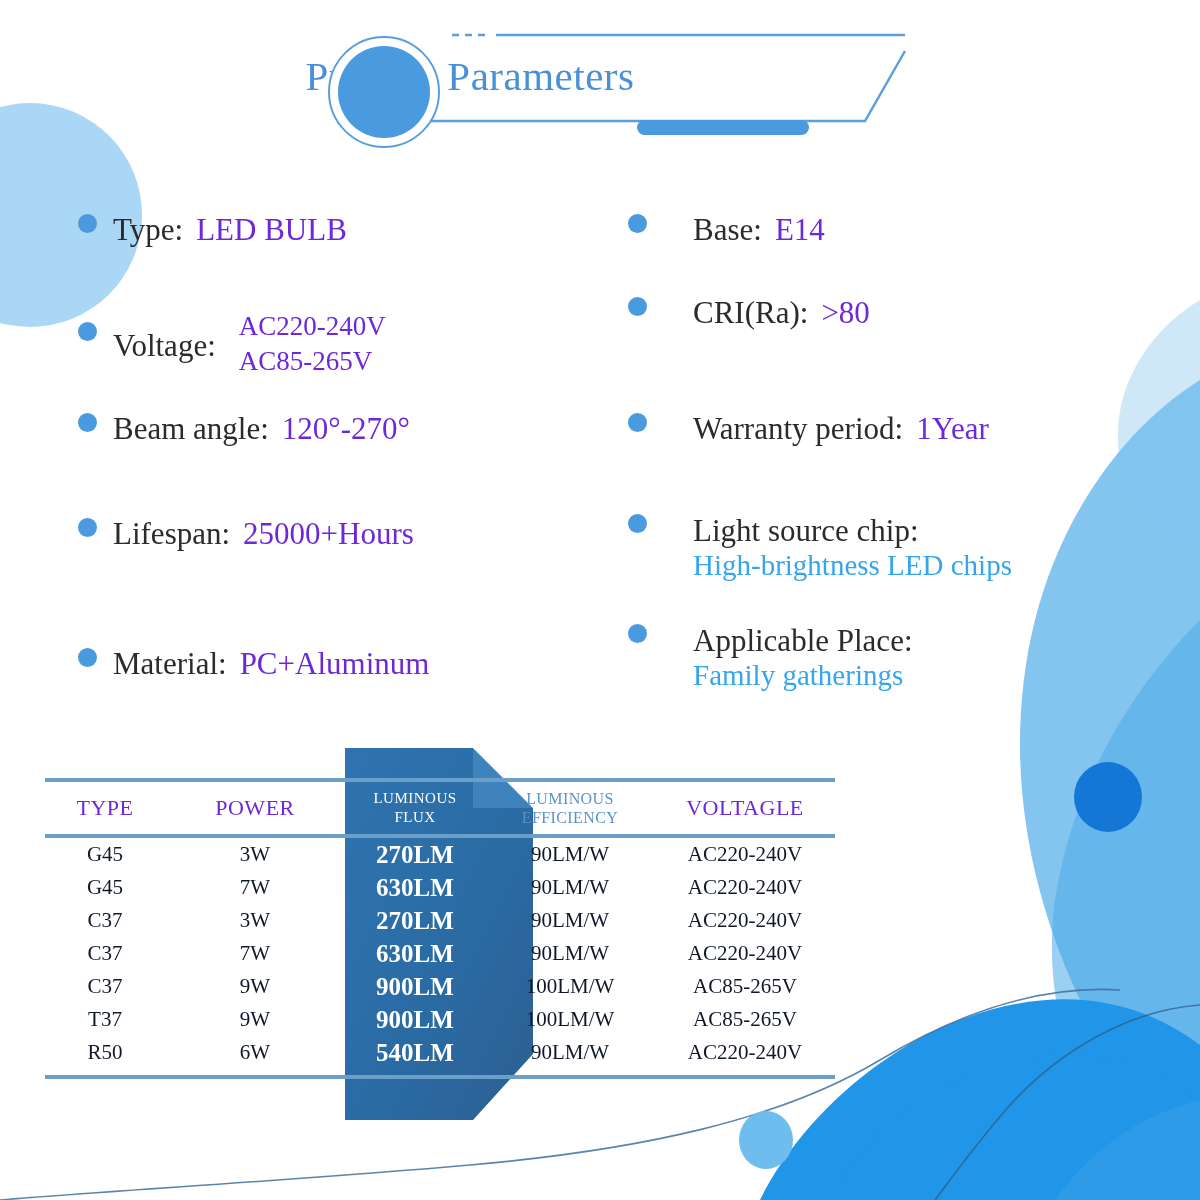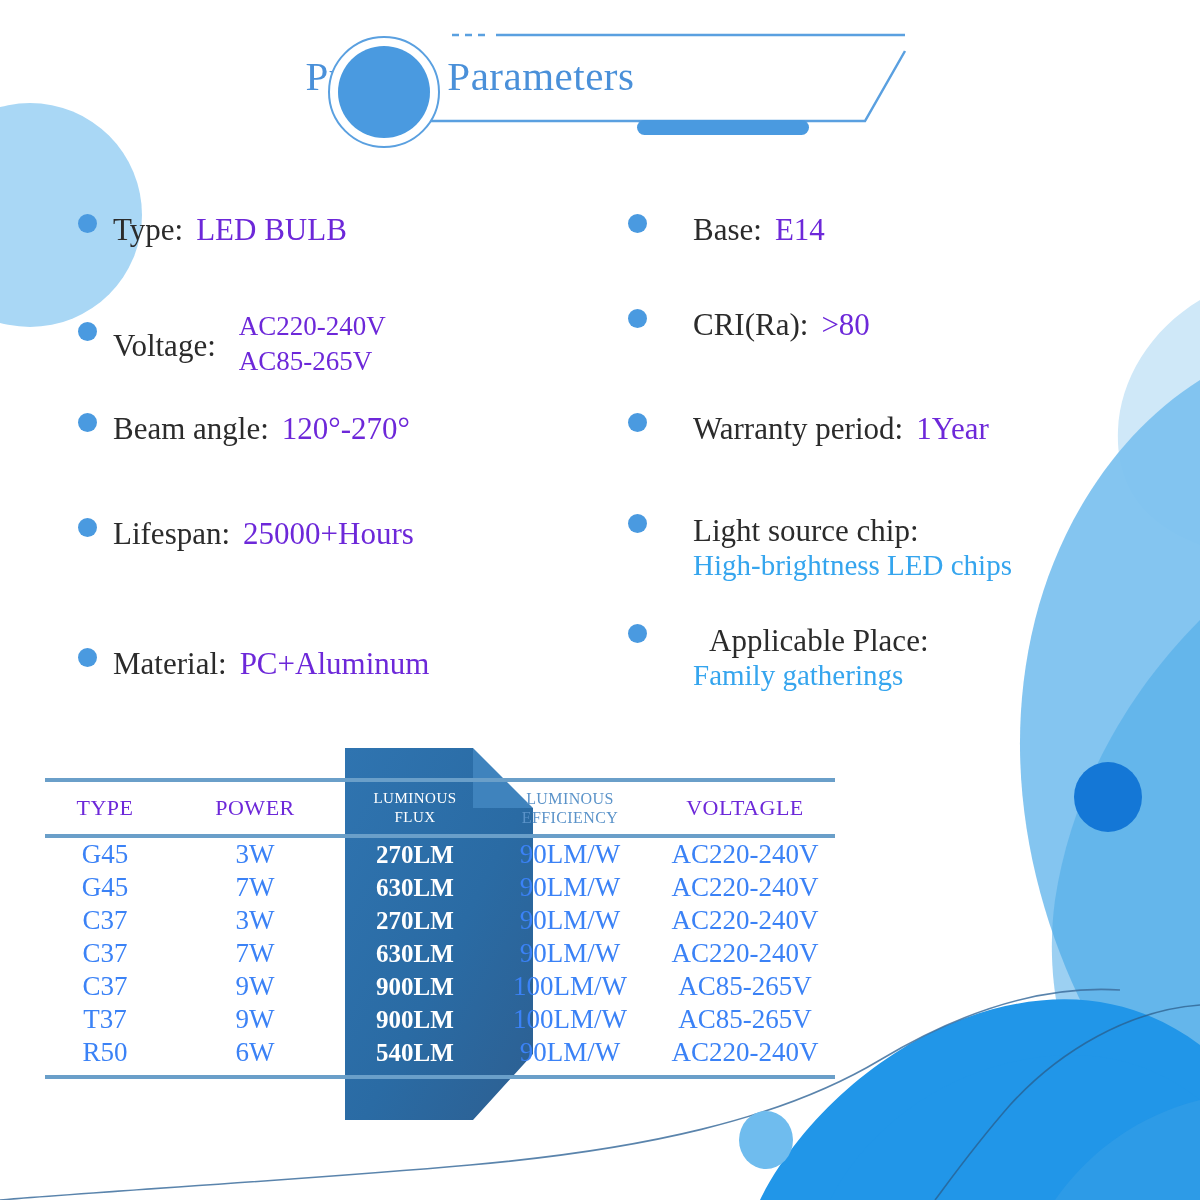--- a/index.html
+++ b/index.html
@@ -87,21 +87,21 @@
   th, td { padding: 0; text-align: center; font-weight: normal; }
   thead th { height: 52px; vertical-align: middle; }
   tbody td { height: 33px; vertical-align: middle; }
 
   .rule-top, .rule-bottom { background: #6a9fc9; height: 4px; }
 
   .th-txt { font-size: 22px; color: #6d28d9; letter-spacing: 0.5px; }
   .th-small { font-size: 16px; color: #5b93c9; line-height: 1.2; letter-spacing: 0.4px; }
   .th-flux { font-size: 15px; color: #ffffff; line-height: 1.25; letter-spacing: 0.5px; }
 
-  .cell { font-size: 27px; color: #3b82f6; }
+  .cell { font-size: 21px; color: #0f172a; }
   .cell-flux { font-size: 25px; color: #ffffff; font-weight: bold; }
 
   col.c-type { width: 120px; }
   col.c-power { width: 180px; }
   col.c-flux { width: 140px; }
   col.c-eff { width: 170px; }
   col.c-volt { width: 180px; }
 </style>
 </head>
 <body>
@@ -189,21 +189,21 @@
   <div class="spec-col" id="spec-col-right">
 
     <div class="spec-item" style="top:18px;">
       <div class="bullet"></div>
       <div class="spec-text inline-row" style="margin-left:30px;">
         <span class="spec-label">Base:</span>
         <span class="spec-value">E14</span>
       </div>
     </div>
 
-    <div class="spec-item" style="top:113px;justify-content:space-between;">
+    <div class="spec-item" style="top:101px;justify-content:space-between;">
       <div class="bullet"></div>
       <div class="spec-text inline-row" style="margin-left:30px;">
         <span class="spec-label">CRI(Ra):</span>
         <span class="spec-value">&gt;80</span>
       </div>
     </div>
 
     <div class="spec-item" style="top:217px;">
       <div class="bullet"></div>
       <div class="spec-text inline-row" style="margin-left:30px;">
@@ -216,21 +216,21 @@
       <div class="bullet"></div>
       <div class="spec-text" style="margin-left:30px;">
         <span class="spec-label" style="display:block;line-height:1.12;">Light source chip:</span>
         <span class="below-val">High-brightness LED chips</span>
       </div>
     </div>
 
     <div class="spec-item" style="top:428px;">
       <div class="bullet"></div>
       <div class="spec-text" style="margin-left:30px;">
-        <span class="spec-label" style="display:block;line-height:1.12;margin-left:16px;">Applicable Place:</span>
+        <span class="spec-label" style="display:block;line-height:1.12;">Applicable Place:</span>
         <span class="below-val">Family gatherings</span>
       </div>
     </div>
 
   </div>
 </div>
 
 <svg id="flux-band" viewBox="0 0 188 372">
   <defs>
     <linearGradient id="bandGrad" x1="0" y1="0" x2="1" y2="1">

